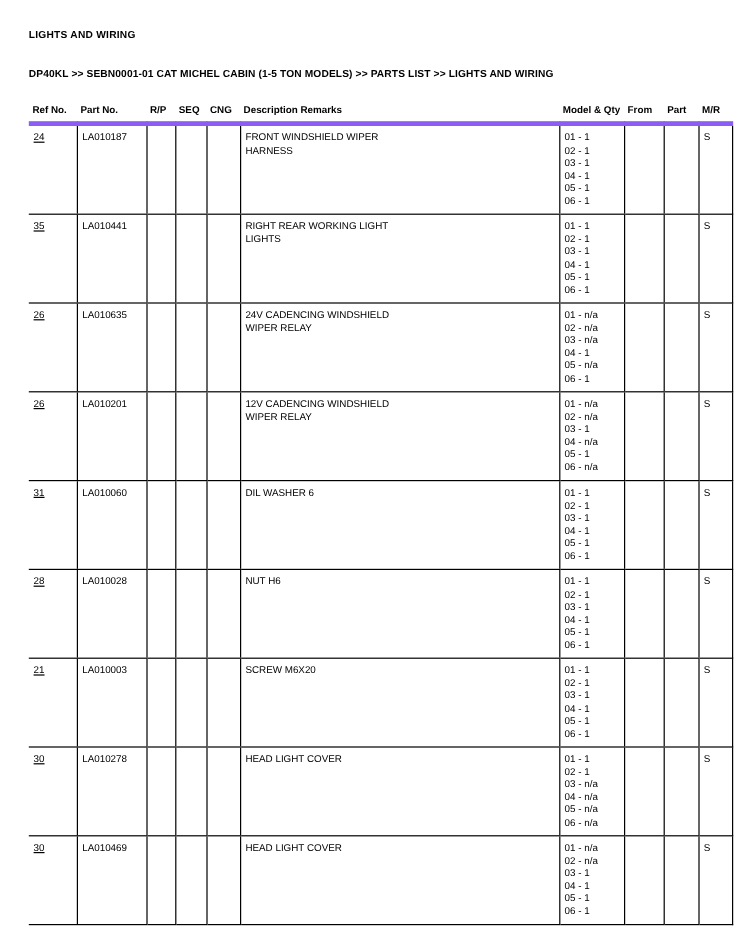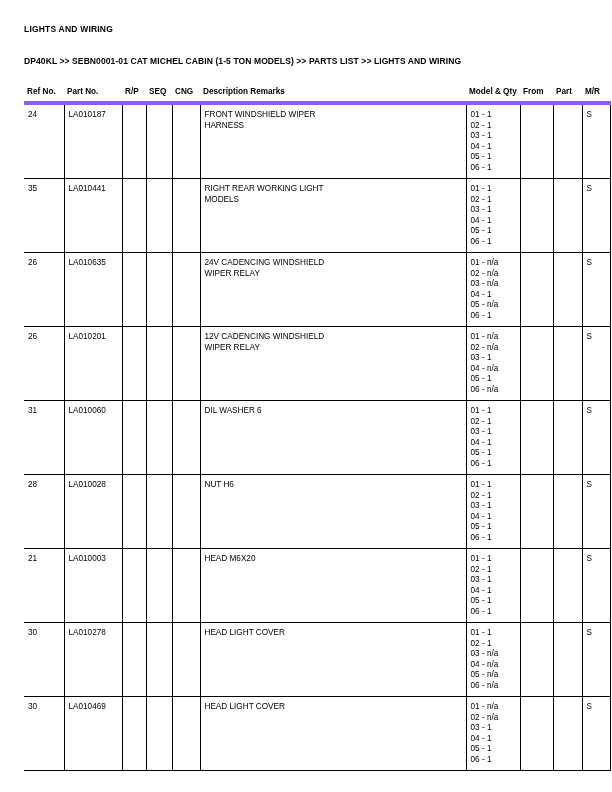--- a/index.html
+++ b/index.html
@@ -68,20 +68,21 @@
     border-bottom: 1px solid #000;
     padding: 5px 0 5px 4px;
     vertical-align: top;
     line-height: 1.28;
   }
   table.parts tbody td.last-col {
     border-right: 1px solid #000;
   }
   table.parts tbody tr td.no-left {
     border-left: none;
+    text-decoration: underline;
   }
   .desc-line { display: block; }
   .qty-line { display: block; white-space: nowrap; }
 </style>
 </head>
 <body>
 
 <div class="page">
 
   <div class="doc-title">LIGHTS AND WIRING</div>
@@ -139,21 +140,21 @@
           <td class="last-col">S</td>
         </tr>
         <tr>
           <td class="no-left">35</td>
           <td>LA010441</td>
           <td></td>
           <td></td>
           <td></td>
           <td>
             <span class="desc-line">RIGHT REAR WORKING LIGHT</span>
-            <span class="desc-line">MODELS</span>
+            <span class="desc-line">LIGHTS</span>
           </td>
           <td>
             <span class="qty-line">01 - 1</span>
             <span class="qty-line">02 - 1</span>
             <span class="qty-line">03 - 1</span>
             <span class="qty-line">04 - 1</span>
             <span class="qty-line">05 - 1</span>
             <span class="qty-line">06 - 1</span>
           </td>
           <td></td>
@@ -246,21 +247,21 @@
           <td></td>
           <td class="last-col">S</td>
         </tr>
         <tr>
           <td class="no-left">21</td>
           <td>LA010003</td>
           <td></td>
           <td></td>
           <td></td>
           <td>
-            <span class="desc-line">HEAD M6X20</span>
+            <span class="desc-line">SCREW M6X20</span>
           </td>
           <td>
             <span class="qty-line">01 - 1</span>
             <span class="qty-line">02 - 1</span>
             <span class="qty-line">03 - 1</span>
             <span class="qty-line">04 - 1</span>
             <span class="qty-line">05 - 1</span>
             <span class="qty-line">06 - 1</span>
           </td>
           <td></td>

